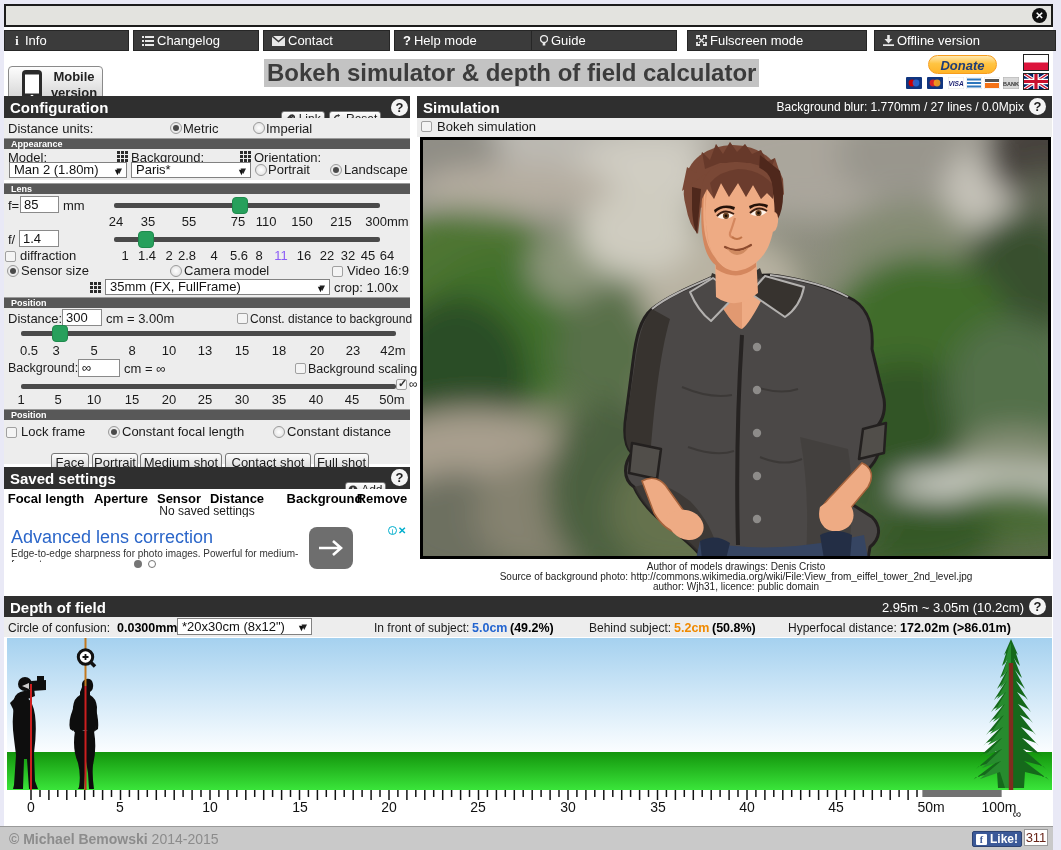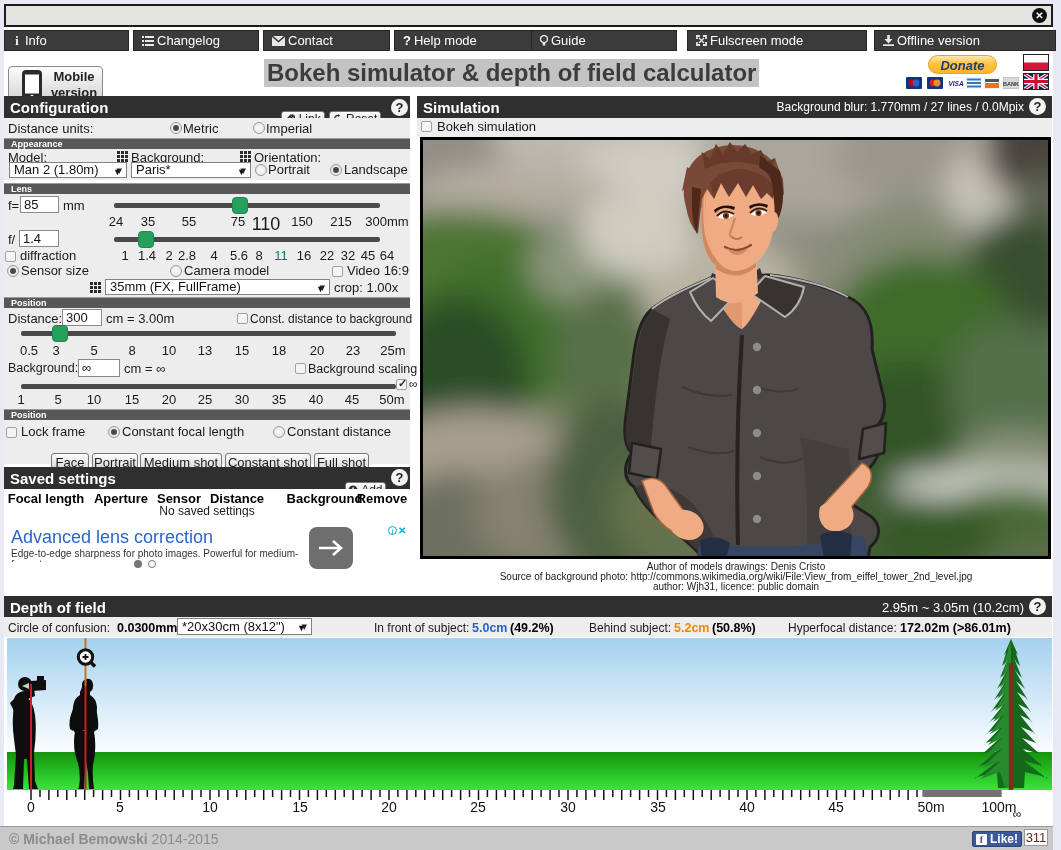--- a/index.html
+++ b/index.html
@@ -190,38 +190,38 @@
 <div class="abs legend" style="left:4px;top:183px;width:406px;height:11px;">Lens</div>
 <div class="abs" style="left:8px;top:198px;font-size:13px;color:#1a1a1a;white-space:nowrap">f=</div>
 <div class="inp" style="left:20px;top:196px;width:39px;height:17px;line-height:15px;">85</div>
 <div class="abs" style="left:63px;top:198px;font-size:13px;color:#1a1a1a;white-space:nowrap">mm</div>
 <div class="track" style="left:114px;top:203px;width:266px;"></div>
 <div class="thumb" style="left:232px;top:197px;"></div>
 <div class="tl" style="left:116px;top:214px;font-size:13px;color:#1a1a1a;">24</div>
 <div class="tl" style="left:148px;top:214px;font-size:13px;color:#1a1a1a;">35</div>
 <div class="tl" style="left:189px;top:214px;font-size:13px;color:#1a1a1a;">55</div>
 <div class="tl" style="left:238px;top:214px;font-size:13px;color:#1a1a1a;">75</div>
-<div class="tl" style="left:266px;top:214px;font-size:18px;color:#1a1a1a;">110</div>
+<div class="tl" style="left:266px;top:214px;font-size:13px;color:#1a1a1a;">110</div>
 <div class="tl" style="left:302px;top:214px;font-size:13px;color:#1a1a1a;">150</div>
 <div class="tl" style="left:341px;top:214px;font-size:13px;color:#1a1a1a;">215</div>
 <div class="tl" style="left:387px;top:214px;font-size:13px;color:#1a1a1a;">300mm</div>
 <div class="abs" style="left:8px;top:232px;font-size:13px;color:#1a1a1a;white-space:nowrap">f/</div>
 <div class="inp" style="left:19px;top:230px;width:40px;height:17px;line-height:15px;">1.4</div>
 <div class="track" style="left:114px;top:237px;width:266px;"></div>
 <div class="thumb" style="left:138px;top:231px;"></div>
 <span class="cb" style="left:5px;top:251px"></span>
 <div class="abs" style="left:20px;top:248px;font-size:13px;color:#1a1a1a;white-space:nowrap">diffraction</div>
 <div class="tl" style="left:125px;top:248px;font-size:13px;color:#1a1a1a;">1</div>
 <div class="tl" style="left:147px;top:248px;font-size:13px;color:#1a1a1a;">1.4</div>
 <div class="tl" style="left:169px;top:248px;font-size:13px;color:#1a1a1a;">2</div>
 <div class="tl" style="left:187px;top:248px;font-size:13px;color:#1a1a1a;">2.8</div>
 <div class="tl" style="left:214px;top:248px;font-size:13px;color:#1a1a1a;">4</div>
 <div class="tl" style="left:239px;top:248px;font-size:13px;color:#1a1a1a;">5.6</div>
 <div class="tl" style="left:259px;top:248px;font-size:13px;color:#1a1a1a;">8</div>
-<div class="tl" style="left:281px;top:248px;font-size:13px;color:#0f766e;">11</div>
+<div class="tl" style="left:281px;top:248px;font-size:13px;color:#8b5cf6;">11</div>
 <div class="tl" style="left:304px;top:248px;font-size:13px;color:#1a1a1a;">16</div>
 <div class="tl" style="left:327px;top:248px;font-size:13px;color:#1a1a1a;">22</div>
 <div class="tl" style="left:348px;top:248px;font-size:13px;color:#1a1a1a;">32</div>
 <div class="tl" style="left:368px;top:248px;font-size:13px;color:#1a1a1a;">45</div>
 <div class="tl" style="left:387px;top:248px;font-size:13px;color:#1a1a1a;">64</div>
 <span class="radio on" style="left:7px;top:265px"></span>
 <div class="abs" style="left:21px;top:263px;font-size:13px;color:#1a1a1a;white-space:nowrap">Sensor size</div>
 <span class="radio" style="left:170px;top:265px"></span>
 <div class="abs" style="left:184px;top:263px;font-size:13px;color:#1a1a1a;white-space:nowrap">Camera model</div>
 <span class="cb" style="left:332px;top:266px"></span>
@@ -251,21 +251,21 @@
 <div class="tl" style="left:29px;top:343px;font-size:13px;color:#1a1a1a;">0.5</div>
 <div class="tl" style="left:56px;top:343px;font-size:13px;color:#1a1a1a;">3</div>
 <div class="tl" style="left:94px;top:343px;font-size:13px;color:#1a1a1a;">5</div>
 <div class="tl" style="left:132px;top:343px;font-size:13px;color:#1a1a1a;">8</div>
 <div class="tl" style="left:169px;top:343px;font-size:13px;color:#1a1a1a;">10</div>
 <div class="tl" style="left:205px;top:343px;font-size:13px;color:#1a1a1a;">13</div>
 <div class="tl" style="left:242px;top:343px;font-size:13px;color:#1a1a1a;">15</div>
 <div class="tl" style="left:279px;top:343px;font-size:13px;color:#1a1a1a;">18</div>
 <div class="tl" style="left:317px;top:343px;font-size:13px;color:#1a1a1a;">20</div>
 <div class="tl" style="left:353px;top:343px;font-size:13px;color:#1a1a1a;">23</div>
-<div class="tl" style="left:393px;top:343px;font-size:13px;color:#1a1a1a;">25m</div>
+<div class="tl" style="left:393px;top:343px;font-size:13px;color:#1a1a1a;">42m</div>
 <div class="abs" style="left:8px;top:361px;font-size:12.5px;color:#1a1a1a;white-space:nowrap">Background:</div>
 <div class="inp" style="left:78px;top:359px;width:42px;height:18px;line-height:16px;">∞</div>
 <div class="abs" style="left:124px;top:361px;font-size:13px;color:#1a1a1a;white-space:nowrap">cm = ∞</div>
 <span class="cb" style="left:295px;top:363px"></span>
 <div class="abs" style="left:308px;top:362px;font-size:12.5px;color:#1a1a1a;white-space:nowrap">Background scaling</div>
 <span class="cb" style="left:396px;top:379px">
     <span style="position:absolute;left:1px;top:-3px;font-size:11px;color:#333;font-weight:bold">✓</span>
   </span>
 <div class="abs" style="left:409px;top:377px;font-size:12px;color:#1a1a1a;white-space:nowrap">∞</div>
 <div class="track" style="left:21px;top:384px;width:375px;"></div>
@@ -284,21 +284,21 @@
 <div class="abs legend" style="left:4px;top:409px;width:406px;height:11px;">Position</div>
 <span class="cb" style="left:6px;top:427px"></span>
 <div class="abs" style="left:21px;top:424px;font-size:13px;color:#1a1a1a;white-space:nowrap">Lock frame</div>
 <span class="radio on" style="left:108px;top:426px"></span>
 <div class="abs" style="left:122px;top:424px;font-size:13px;color:#1a1a1a;white-space:nowrap">Constant focal length</div>
 <span class="radio" style="left:273px;top:426px"></span>
 <div class="abs" style="left:287px;top:424px;font-size:13px;color:#1a1a1a;white-space:nowrap">Constant distance</div>
 <div class="abs btn" style="left:51px;top:441px;width:38px;height:19px;font-size:13px;line-height:17px;">Face</div>
 <div class="abs btn" style="left:92px;top:441px;width:46px;height:19px;font-size:13px;line-height:17px;">Portrait</div>
 <div class="abs btn" style="left:140px;top:441px;width:82px;height:19px;font-size:13px;line-height:17px;">Medium shot</div>
-<div class="abs btn" style="left:225px;top:441px;width:86px;height:19px;font-size:13px;line-height:17px;">Constant shot</div>
+<div class="abs btn" style="left:225px;top:441px;width:86px;height:19px;font-size:13px;line-height:17px;">Contact shot</div>
 <div class="abs btn" style="left:314px;top:441px;width:55px;height:19px;font-size:13px;line-height:17px;">Full shot</div>
 
 <div class="abs bar" style="left:4px;top:467px;width:406px;height:22px;">
  <span class="abs bartitle" style="left:6px;top:3px;">Saved settings</span>
  <div class="abs btn" style="left:341px;top:3px;width:41px;height:17px;font-size:12px;line-height:15px;"><svg width="10" height="10" viewBox="0 0 10 10" style="vertical-align:-1px">
         <circle cx="5" cy="5" r="4.5" fill="#333"></circle>
         <path d="M5 2.5 V7.5 M2.5 5 H7.5" stroke="#fff" stroke-width="1.5"></path>
       </svg> Add</div>
  <div class="abs qm" style="left:387px;top:2px;">?</div>
 </div>

